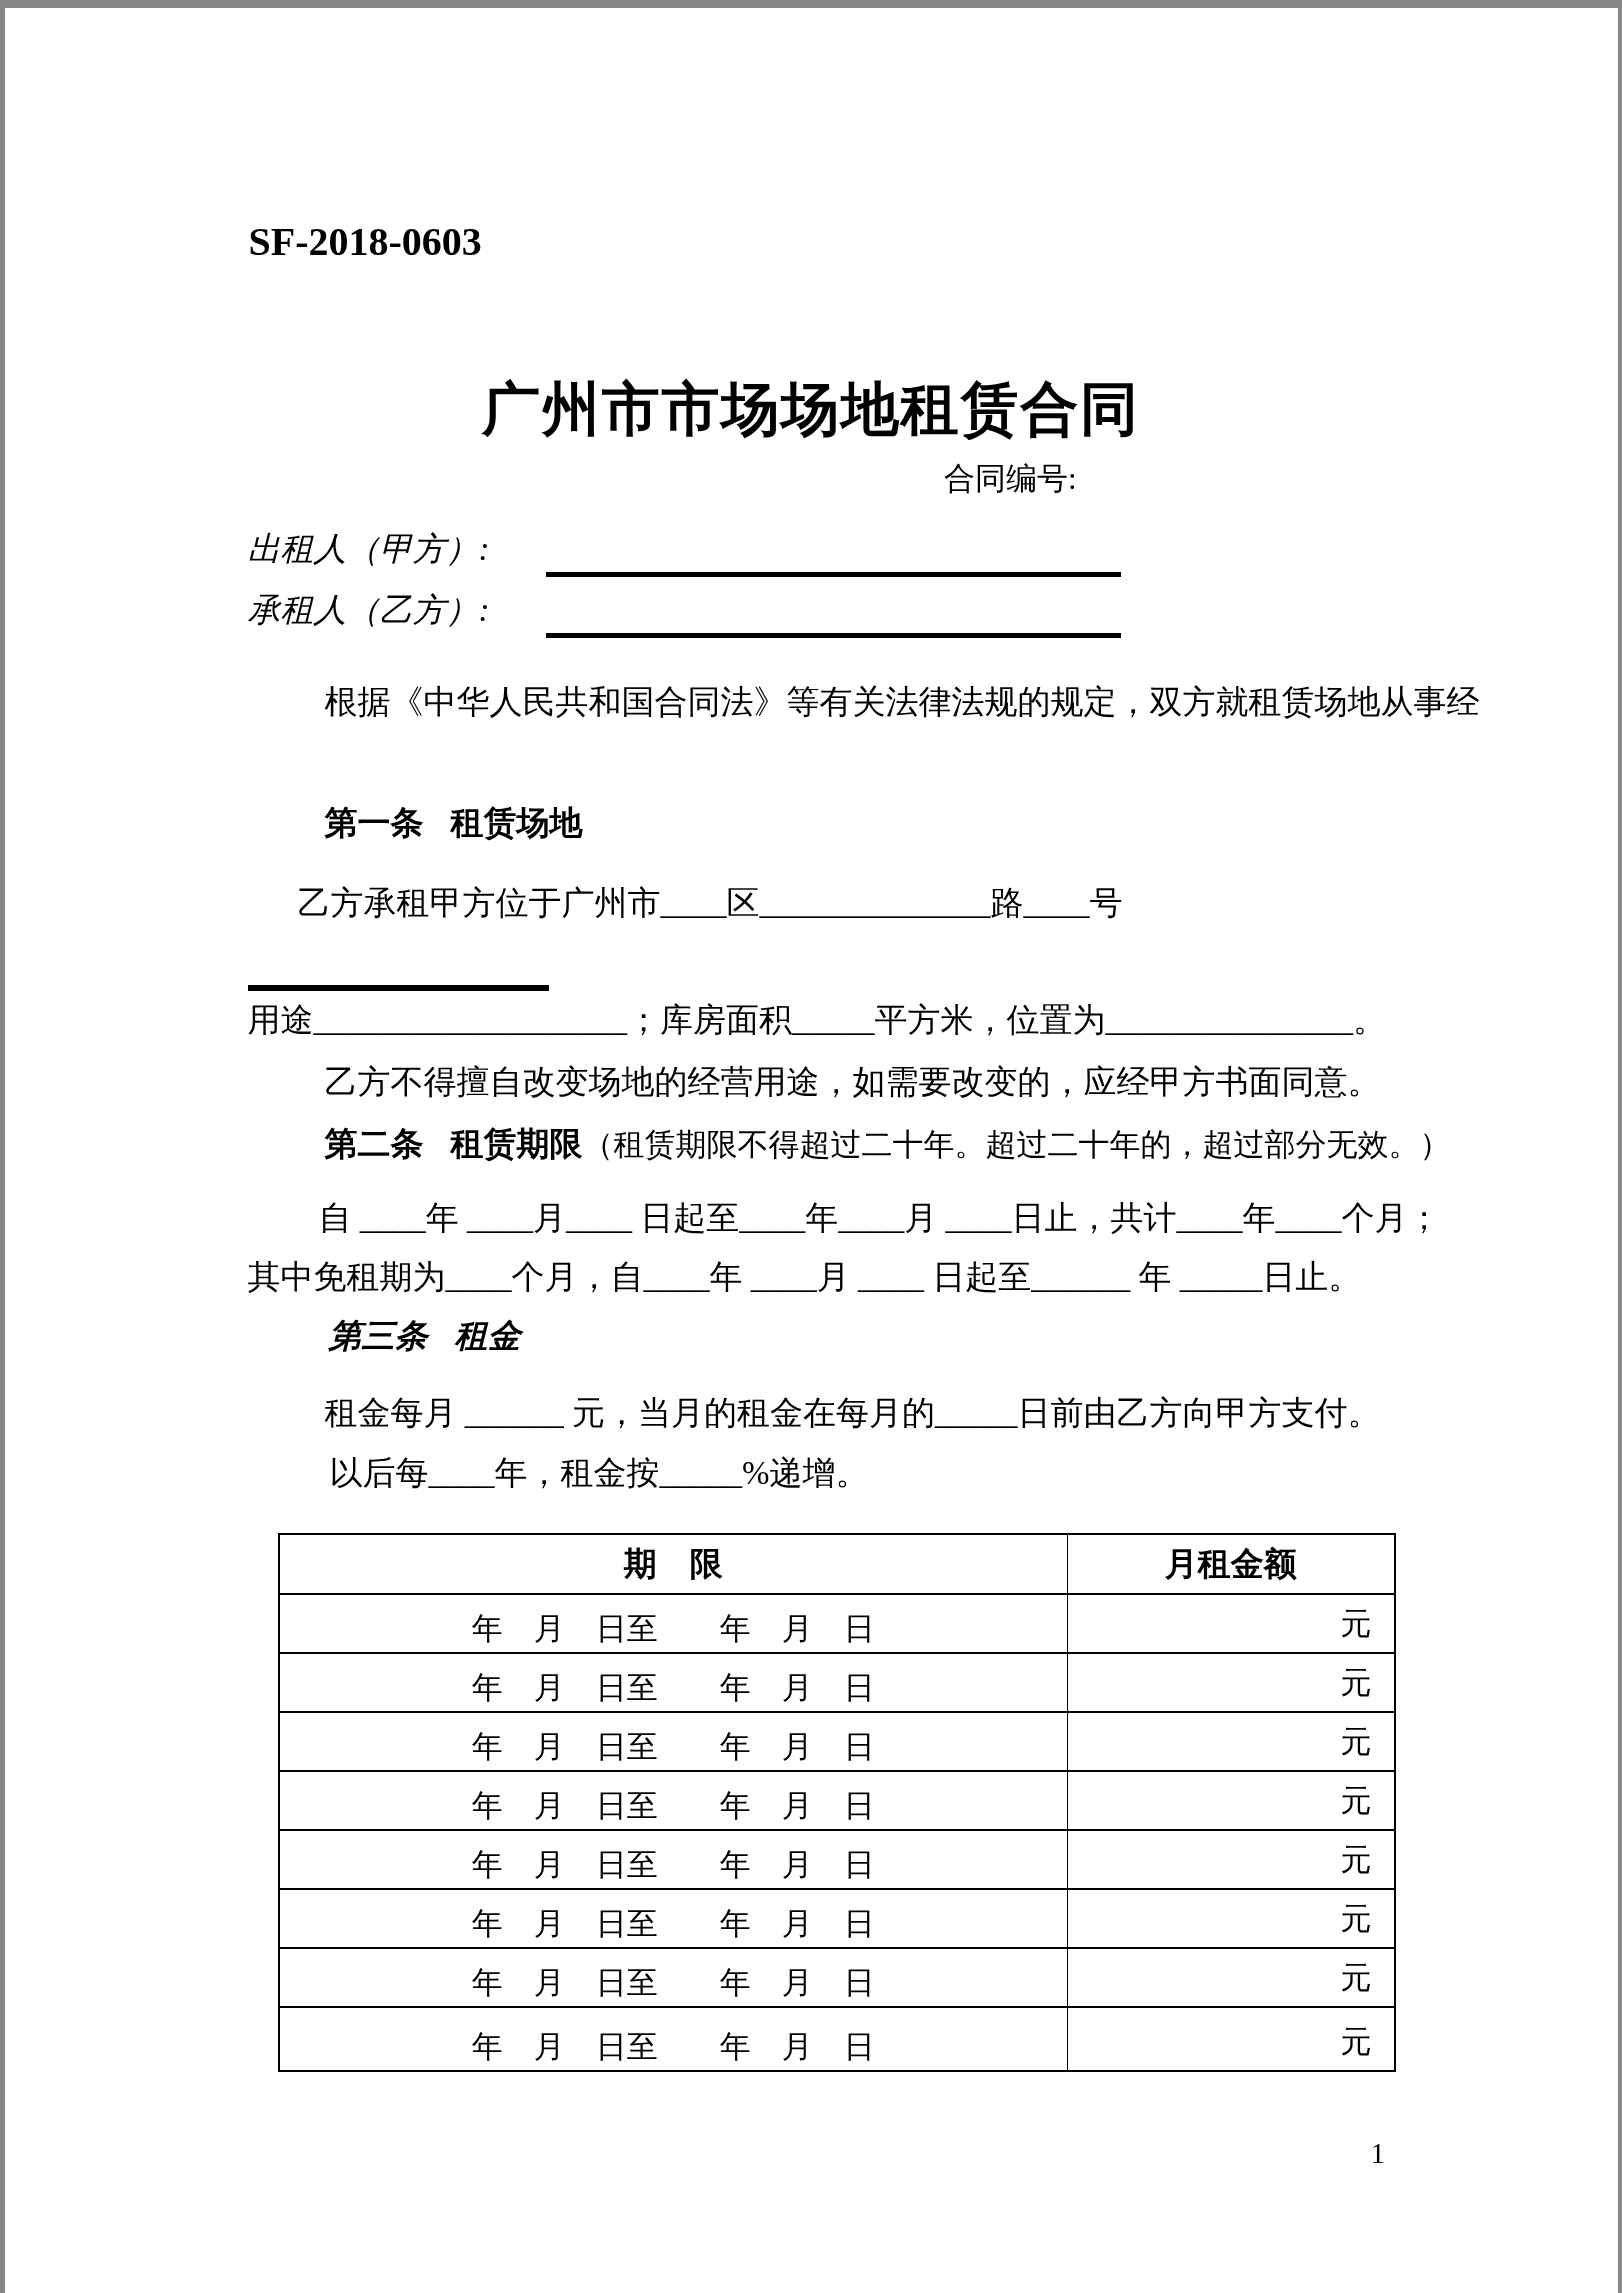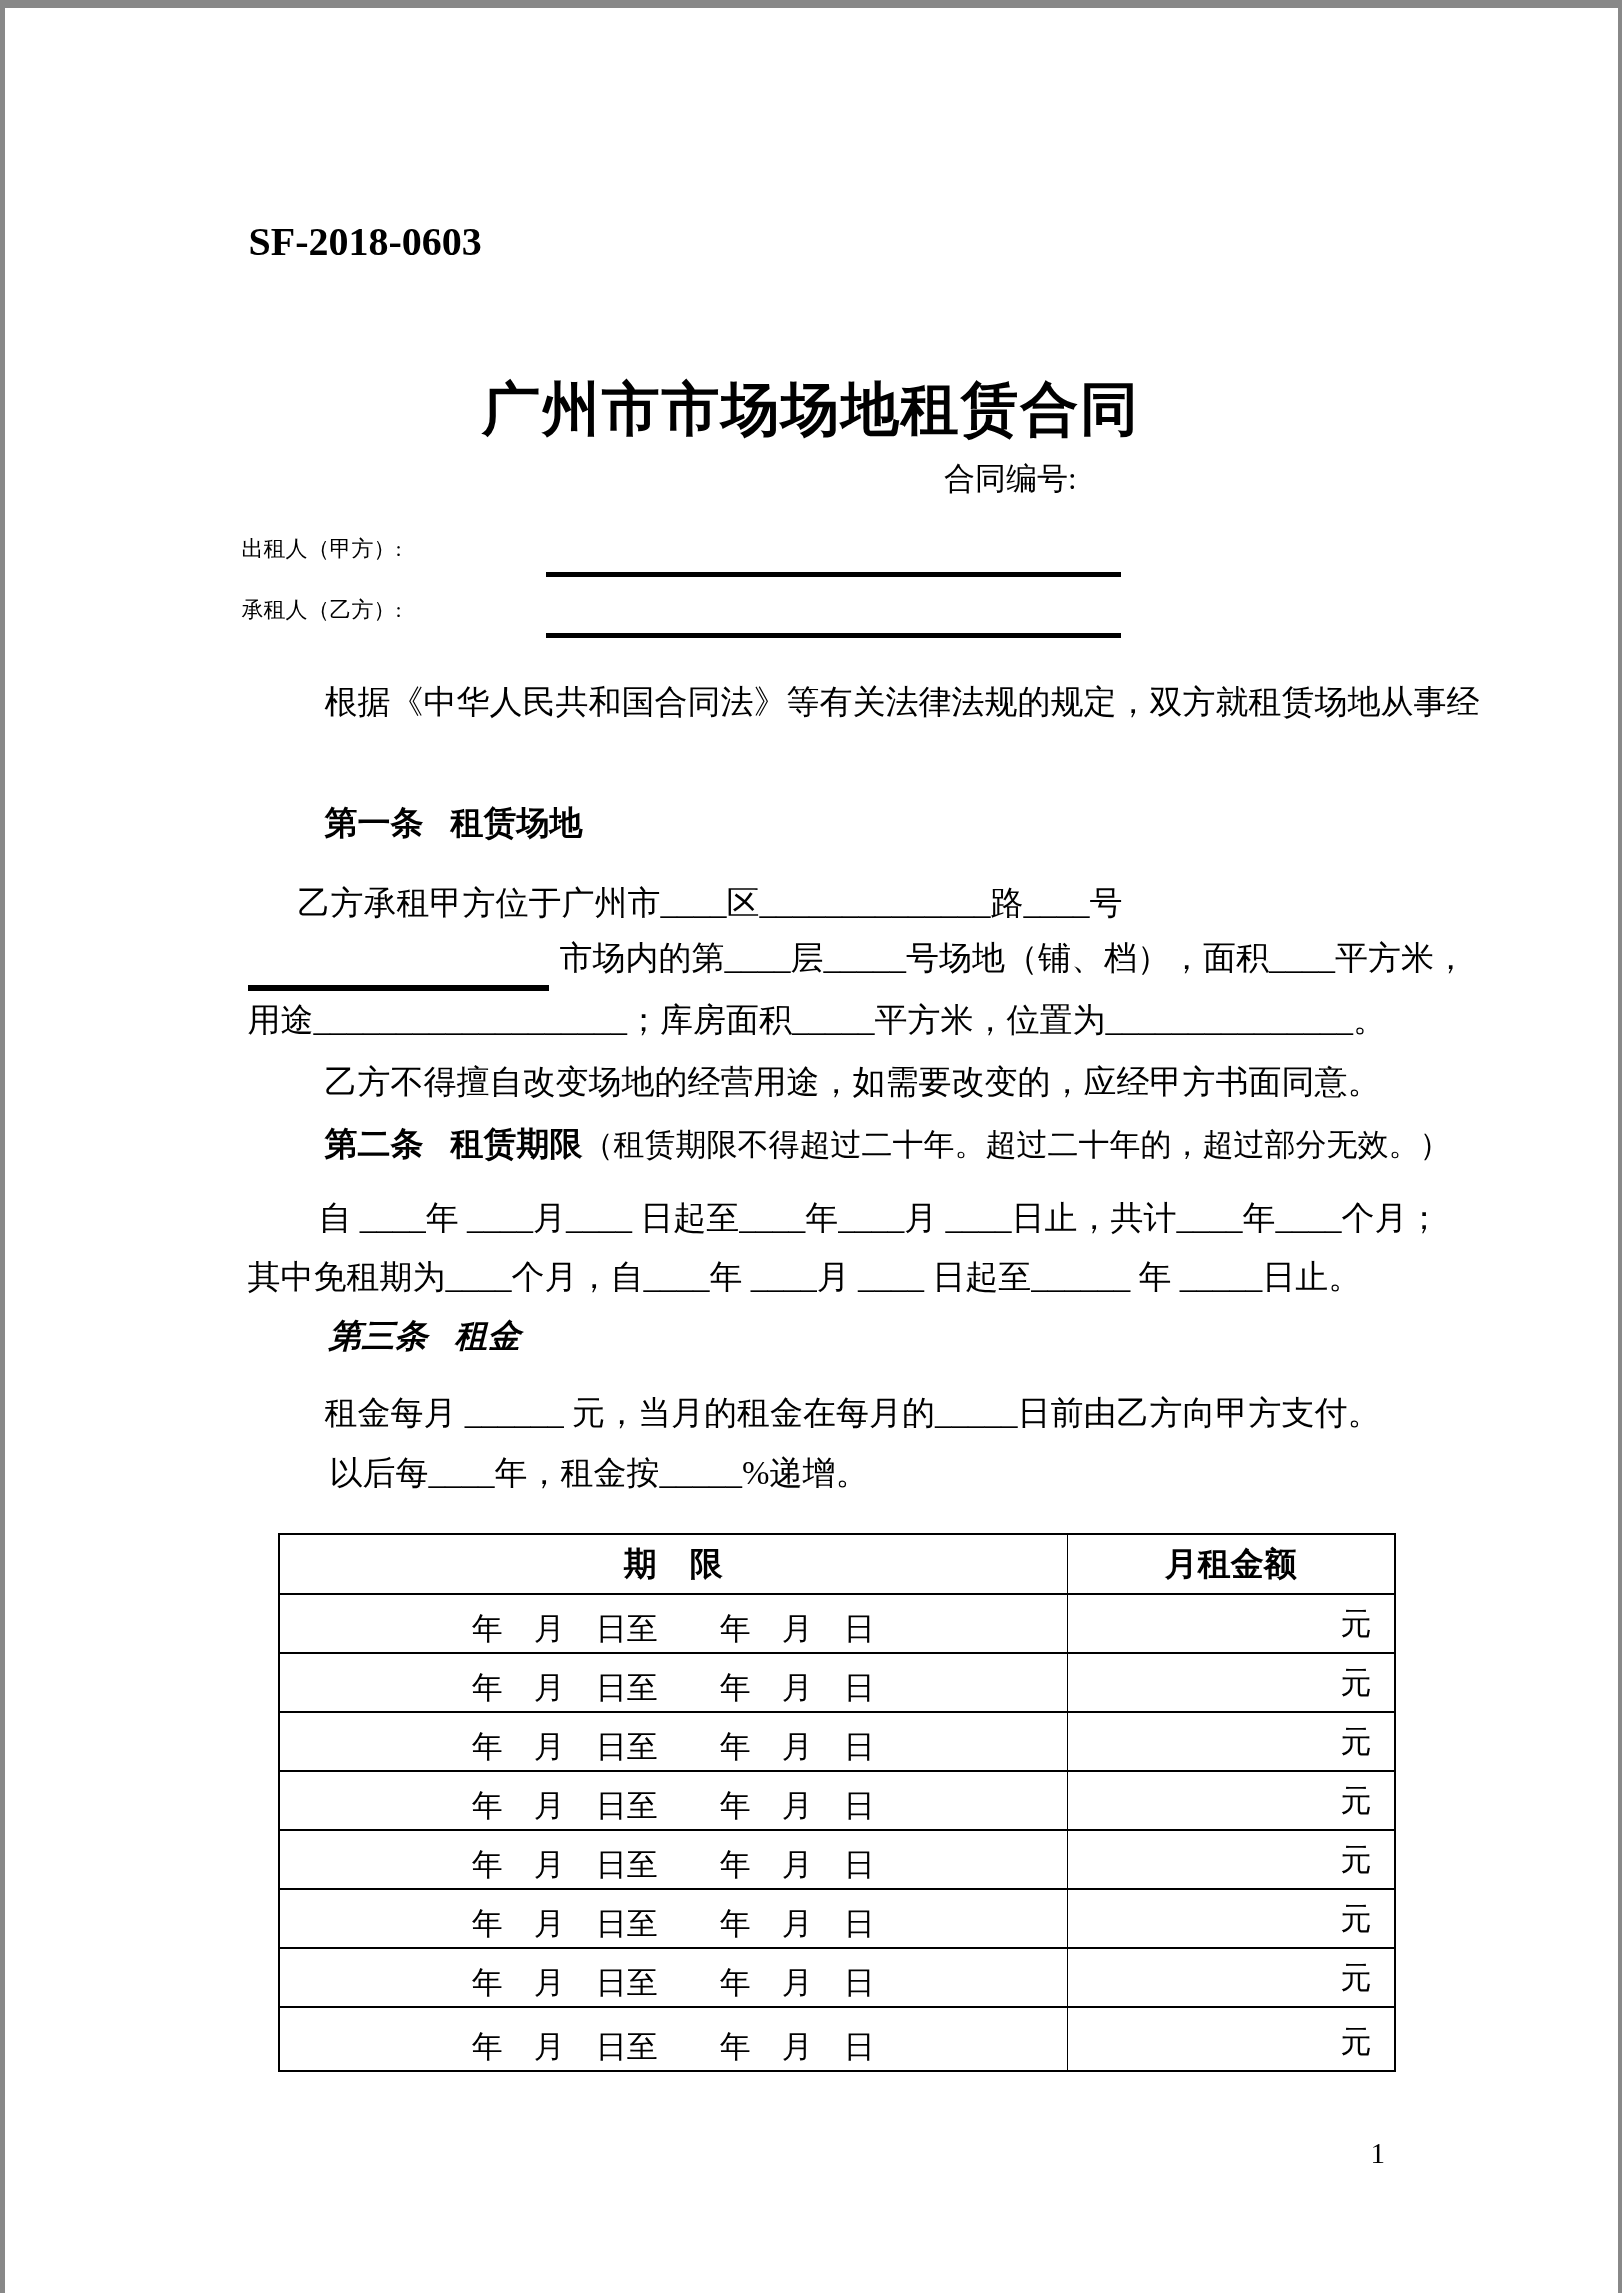--- a/index.html
+++ b/index.html
@@ -27,21 +27,21 @@
     position:absolute; left:0; right:0; top:369px;
     text-align:center;
     font-size:58px; line-height:64px; letter-spacing:1.8px;
     font-family:"Liberation Sans","DejaVu Sans",sans-serif;
     font-weight:900;
   }
   .contract-no {
     position:absolute; right:541px; top:453px;
     font-size:31px; line-height:36px; white-space:pre;
   }
-  .party-label { position:absolute; left:237px; font-size:22px; line-height:38px; white-space:pre; }
+  .party-label { position:absolute; left:243px; font-size:33px; line-height:38px; white-space:pre;font-style:italic; }
   .bar { position:absolute; background:#000; }
   .bar-party { left:541px; width:575px; height:4.5px; }
   .clause-number { font-family:"Liberation Sans","DejaVu Sans",sans-serif; font-weight:bold; margin-right:27px; }
   .clause-title  { font-family:"Liberation Sans","DejaVu Sans",sans-serif; font-weight:bold; }
   .clause-note   { font-size:31px; }
   .rent-table {
     position:absolute; left:273px; top:1525px;
     border-collapse:collapse; table-layout:fixed;
     border:2.7px solid #000;
   }
@@ -86,21 +86,20 @@
   <div class="party-label" style="top:583px;">承租人（乙方）:</div>
   <div class="bar bar-party" style="top:625px;"></div>
 
   <div class="line" style="left:320px; top:675px;">根据《中华人民共和国合同法》等有关法律法规的规定，双方就租赁场地从事经</div>
 
   <div class="line" style="left:320px; top:796px;"><span class="clause-number">第一条</span><span class="clause-title">租赁场地</span></div>
 
   <div class="line" style="left:293px; top:876px;">乙方承租甲方位于广州市____区______________路____号</div>
 
   <div class="bar" style="left:243px; top:977px; width:301px; height:5.5px;"></div>
-  <div class="line" style="left:555px; top:931px;">市场内的第____层_____号场地（铺、档），面积____平方米，</div>
 
   <div class="line" style="left:243px; top:993px;">用途___________________；库房面积_____平方米，位置为_______________。</div>
   <div class="line" style="left:320px; top:1055px;">乙方不得擅自改变场地的经营用途，如需要改变的，应经甲方书面同意。</div>
 
   <div class="line" style="left:320px; top:1117px;"><span class="clause-number">第二条</span><span class="clause-title">租赁期限</span><span class="clause-note">（租赁期限不得超过二十年。超过二十年的，超过部分无效。）</span></div>
 
   <div class="line" style="left:314px; top:1191px;">自 ____年 ____月____ 日起至____年____月 ____日止，共计____年____个月；</div>
   <div class="line" style="left:243px; top:1250px;">其中免租期为____个月，自____年 ____月 ____ 日起至______ 年 _____日止。</div>
 
   <div class="line" style="left:324px; top:1309px;font-style:italic;"><span class="clause-number">第三条</span><span class="clause-title">租金</span></div>

